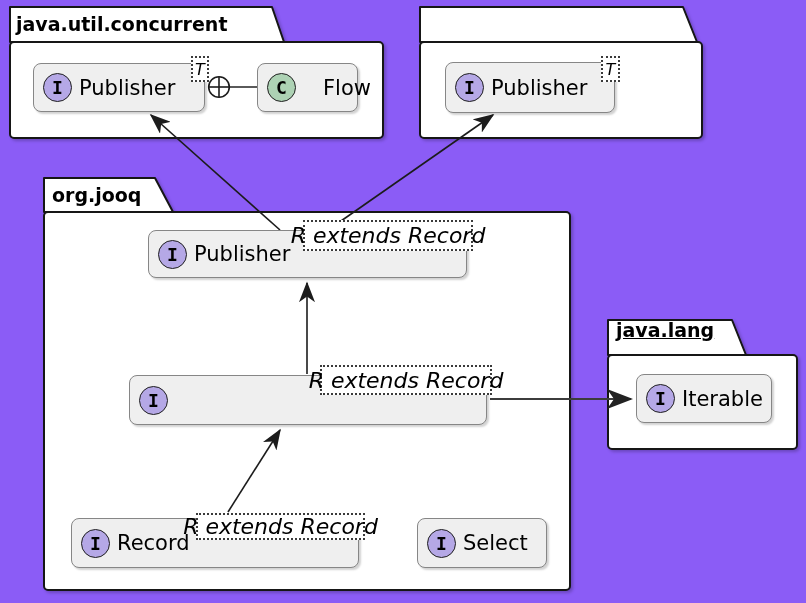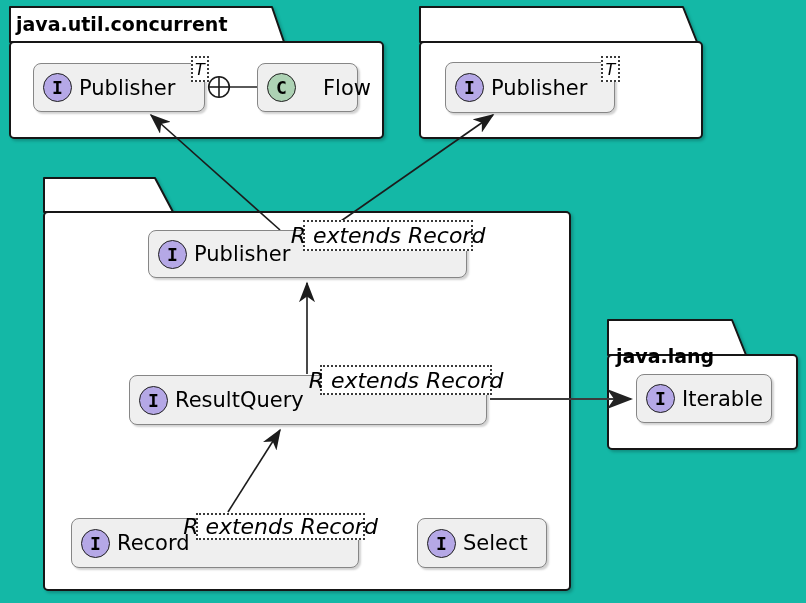--- a/index.html
+++ b/index.html
@@ -1,17 +1,17 @@
 <!DOCTYPE html>
 <html><head>
 <meta charset="utf-8">
 <style>
   html,body { margin:0; padding:0; background:#ffffff; }
   .canvas {
-    position:relative; width:806px; height:603px; background:#14b8a6;
+    position:relative; width:806px; height:603px; background:#8b5cf6;
     font-family:"DejaVu Sans","Liberation Sans",sans-serif; overflow:hidden;
   }
   svg.layer { position:absolute; left:0; top:0; width:806px; height:603px; }
   .pkgs { filter:drop-shadow(2px 2px 1.5px rgba(0,0,0,.22)); }
 
   .pkg-label {
     position:absolute; font-weight:bold; font-size:19px; color:#000;
     white-space:nowrap; letter-spacing:0px;
   }
 
@@ -80,21 +80,22 @@
 
     <g>
       <line x1="229.5" y1="87" x2="257" y2="87" stroke="#5a5a5a" stroke-width="2"></line>
       <circle cx="219" cy="87" r="10.3" fill="#ffffff" stroke="#1c1c1c" stroke-width="1.6"></circle>
       <line x1="208.7" y1="87" x2="229.3" y2="87" stroke="#1c1c1c" stroke-width="1.6"></line>
       <line x1="219" y1="76.7" x2="219" y2="97.3" stroke="#1c1c1c" stroke-width="1.6"></line>
     </g>
   </svg>
 
   <div class="pkg-label" style="left:16px;top:13px;">java.util.concurrent</div>
-  <div class="pkg-label" style="left:616px;top:345px;">java.lang</div>
+  <div class="pkg-label" style="left:52px;top:184px;">org.jooq</div>
+  <div class="pkg-label" style="left:616px;top:319px;text-decoration:underline;">java.lang</div>
 
   <div class="entity" style="left:33px;top:63px;width:172px;height:49px;">
     <span class="badge iface">I</span>
     <span class="ename">Publisher</span>
   </div>
 
   <div class="entity" style="left:257px;top:63px;width:101px;height:49px;">
     <span class="badge cls">C</span>
     <span class="ename upright">Flow</span>
   </div>
@@ -104,21 +105,20 @@
     <span class="ename">Publisher</span>
   </div>
 
   <div class="entity" style="left:148px;top:230px;width:319px;height:48px;">
     <span class="badge iface">I</span>
     <span class="ename">Publisher</span>
   </div>
 
   <div class="entity" style="left:129px;top:375px;width:358px;height:50px;">
     <span class="badge iface">I</span>
-    <span class="ename">ResultQuery</span>
   </div>
 
   <div class="entity" style="left:71px;top:518px;width:288px;height:50px;">
     <span class="badge iface">I</span>
     <span class="ename">Record</span>
   </div>
 
   <div class="entity" style="left:417px;top:518px;width:130px;height:50px;">
     <span class="badge iface">I</span>
     <span class="ename">Select</span>

